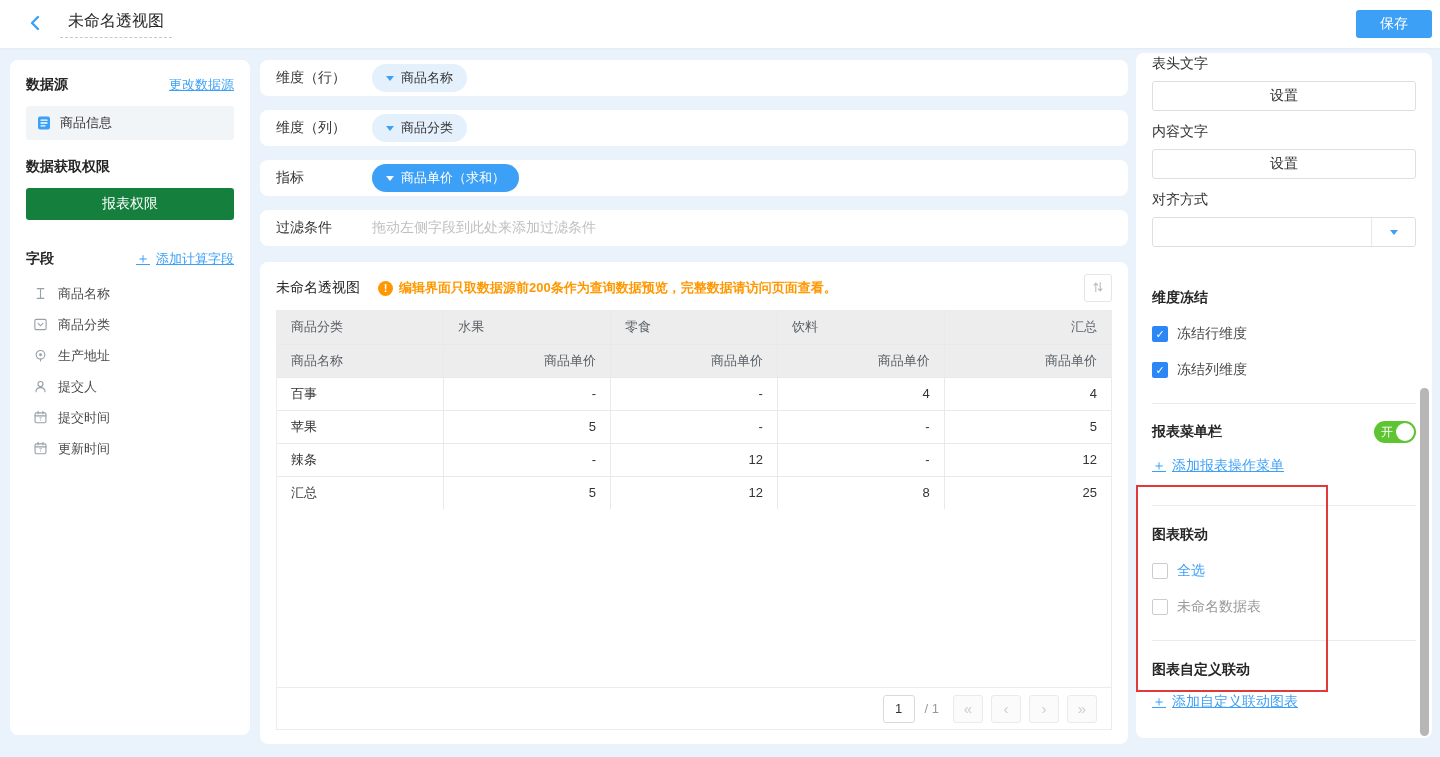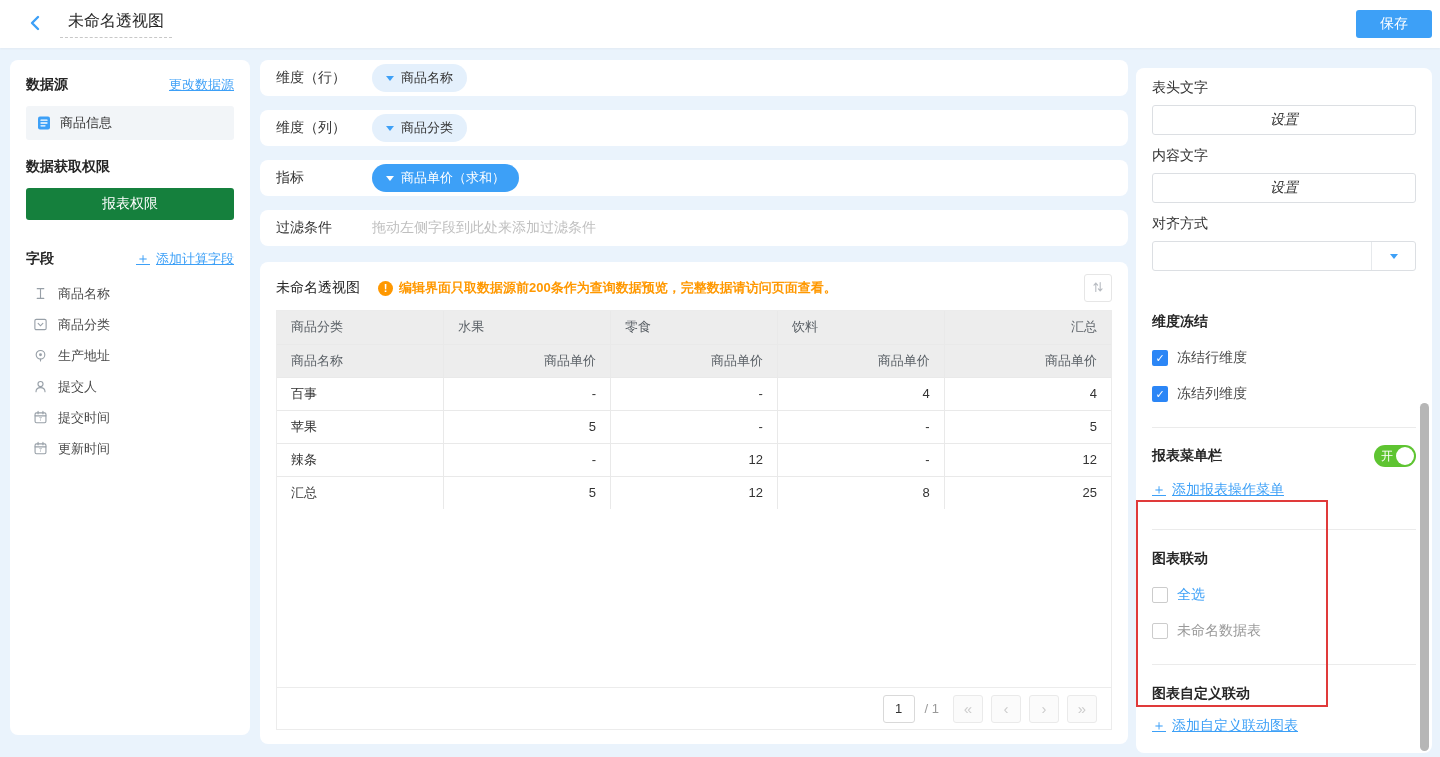--- a/index.html
+++ b/index.html
@@ -68,25 +68,25 @@
   .spacer { flex:1; }
   .pager { flex:none; height:42px; border-top:1px solid #ececec; display:flex; align-items:center;
            justify-content:flex-end; gap:8px; padding-right:14px; font-size:13px; }
   .page-input { width:32px; height:28px; border:1px solid #d9d9d9; border-radius:3px;
                 display:flex; align-items:center; justify-content:center; color:#333; }
   .page-total { color:#999; margin:0 6px 0 2px; }
   .pg-btn { width:30px; height:28px; background:#fbfbfb; border:1px solid #eaeaea; border-radius:3px;
             color:#ccc; font-size:15px; display:flex; align-items:center; justify-content:center; cursor:pointer; }
 
   
-  .rpanel { left:1136px; top:68px; width:296px; height:685px; padding:16px 16px; overflow:hidden; }
+  .rpanel { left:1136px; top:53px; width:296px; height:685px; padding:7px 16px; overflow:hidden; }
   .rp-label { color:#333; margin:10px 0 8px; line-height:20px; }
   .rp-label.clip { margin-top:-7px; }
   .set-btn { width:100%; height:30px; background:#fff; border:1px solid #dcdfe3; border-radius:3px;
-             font-size:14px; color:#333; cursor:pointer;font-style:italic; }
+             font-size:14px; color:#333; cursor:pointer; }
   .rp-select { margin-top:0; height:30px; border:1px solid #dcdfe3; border-radius:3px; display:flex;
                background:#fff; cursor:pointer; }
   .caret-seg { margin-left:auto; width:44px; border-left:1px solid #e6e9ec; display:flex;
                align-items:center; justify-content:center; }
   .bold-title { font-weight:bold; color:#262626; }
   .freeze-title { margin-top:42px; }
   .chk-row { display:flex; align-items:center; gap:9px; margin-top:18px; }
   .chkbox { width:16px; height:16px; border-radius:2px; flex:none; display:flex; align-items:center;
             justify-content:center; cursor:pointer; }
   .chkbox.checked { background:#2b86f6; color:#fff; font-size:11px; }

